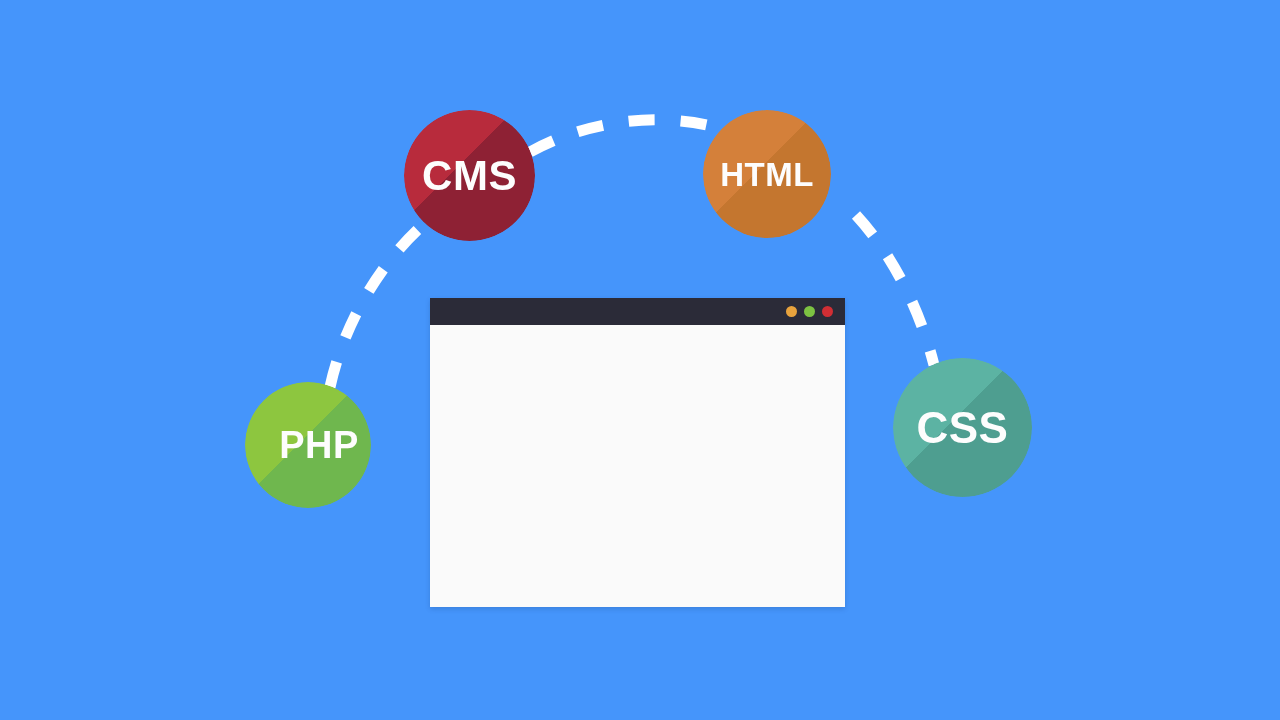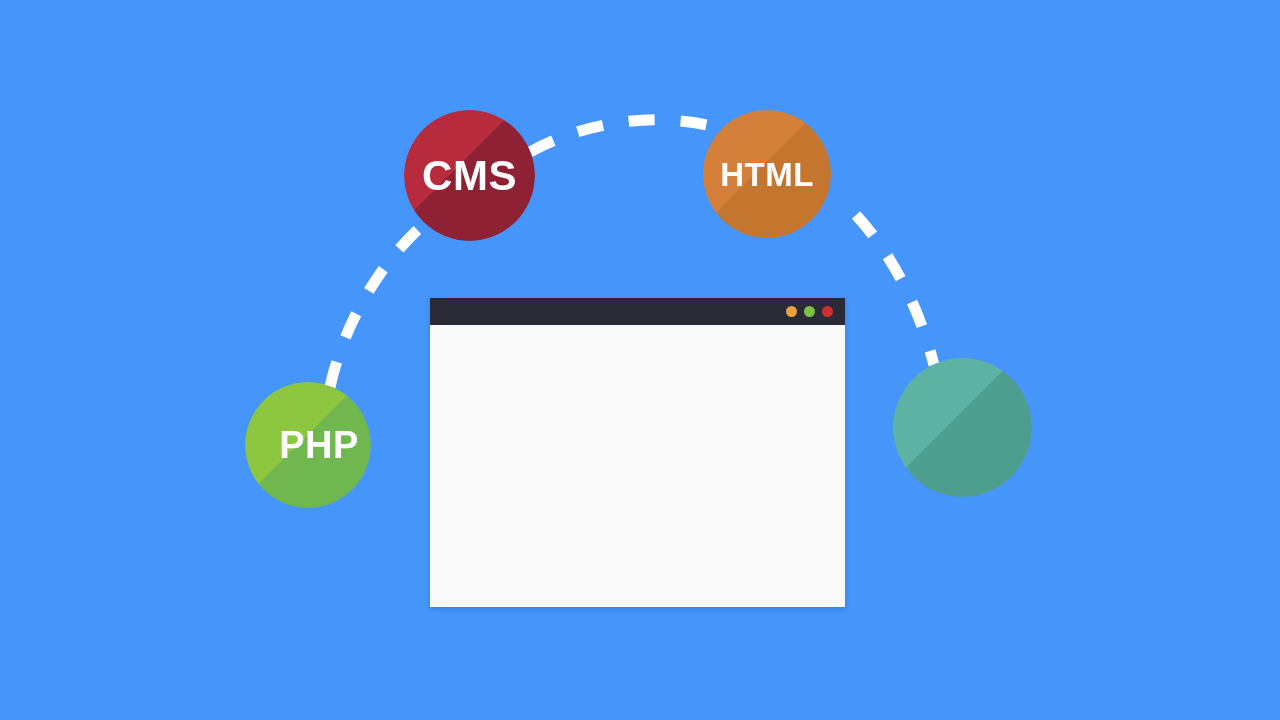--- a/index.html
+++ b/index.html
@@ -137,20 +137,21 @@
     <span class="label">HTML</span>
   </div>
 
   <div class="node" id="node-php">
     <span class="shade" style="background: linear-gradient(135deg, #8dc63f 0%, #8dc63f 46%, #6fb74e 46%, #6fb74e 100%);"></span>
     <span class="label">PHP</span>
   </div>
 
   <div class="node" id="node-css">
     <span class="shade" style="background: linear-gradient(135deg, #5cb3a3 0%, #5cb3a3 44%, #4e9e90 44%, #4e9e90 100%);"></span>
+    <span class="label">CSS</span>
   </div>
 
   <div id="browser-window">
     <div id="title-bar">
       <div id="window-dots">
         <span class="dot" style="background:#e8a33d;"></span>
         <span class="dot" style="background:#7dc242;"></span>
         <span class="dot" style="background:#d12e34;"></span>
       </div>
     </div>

